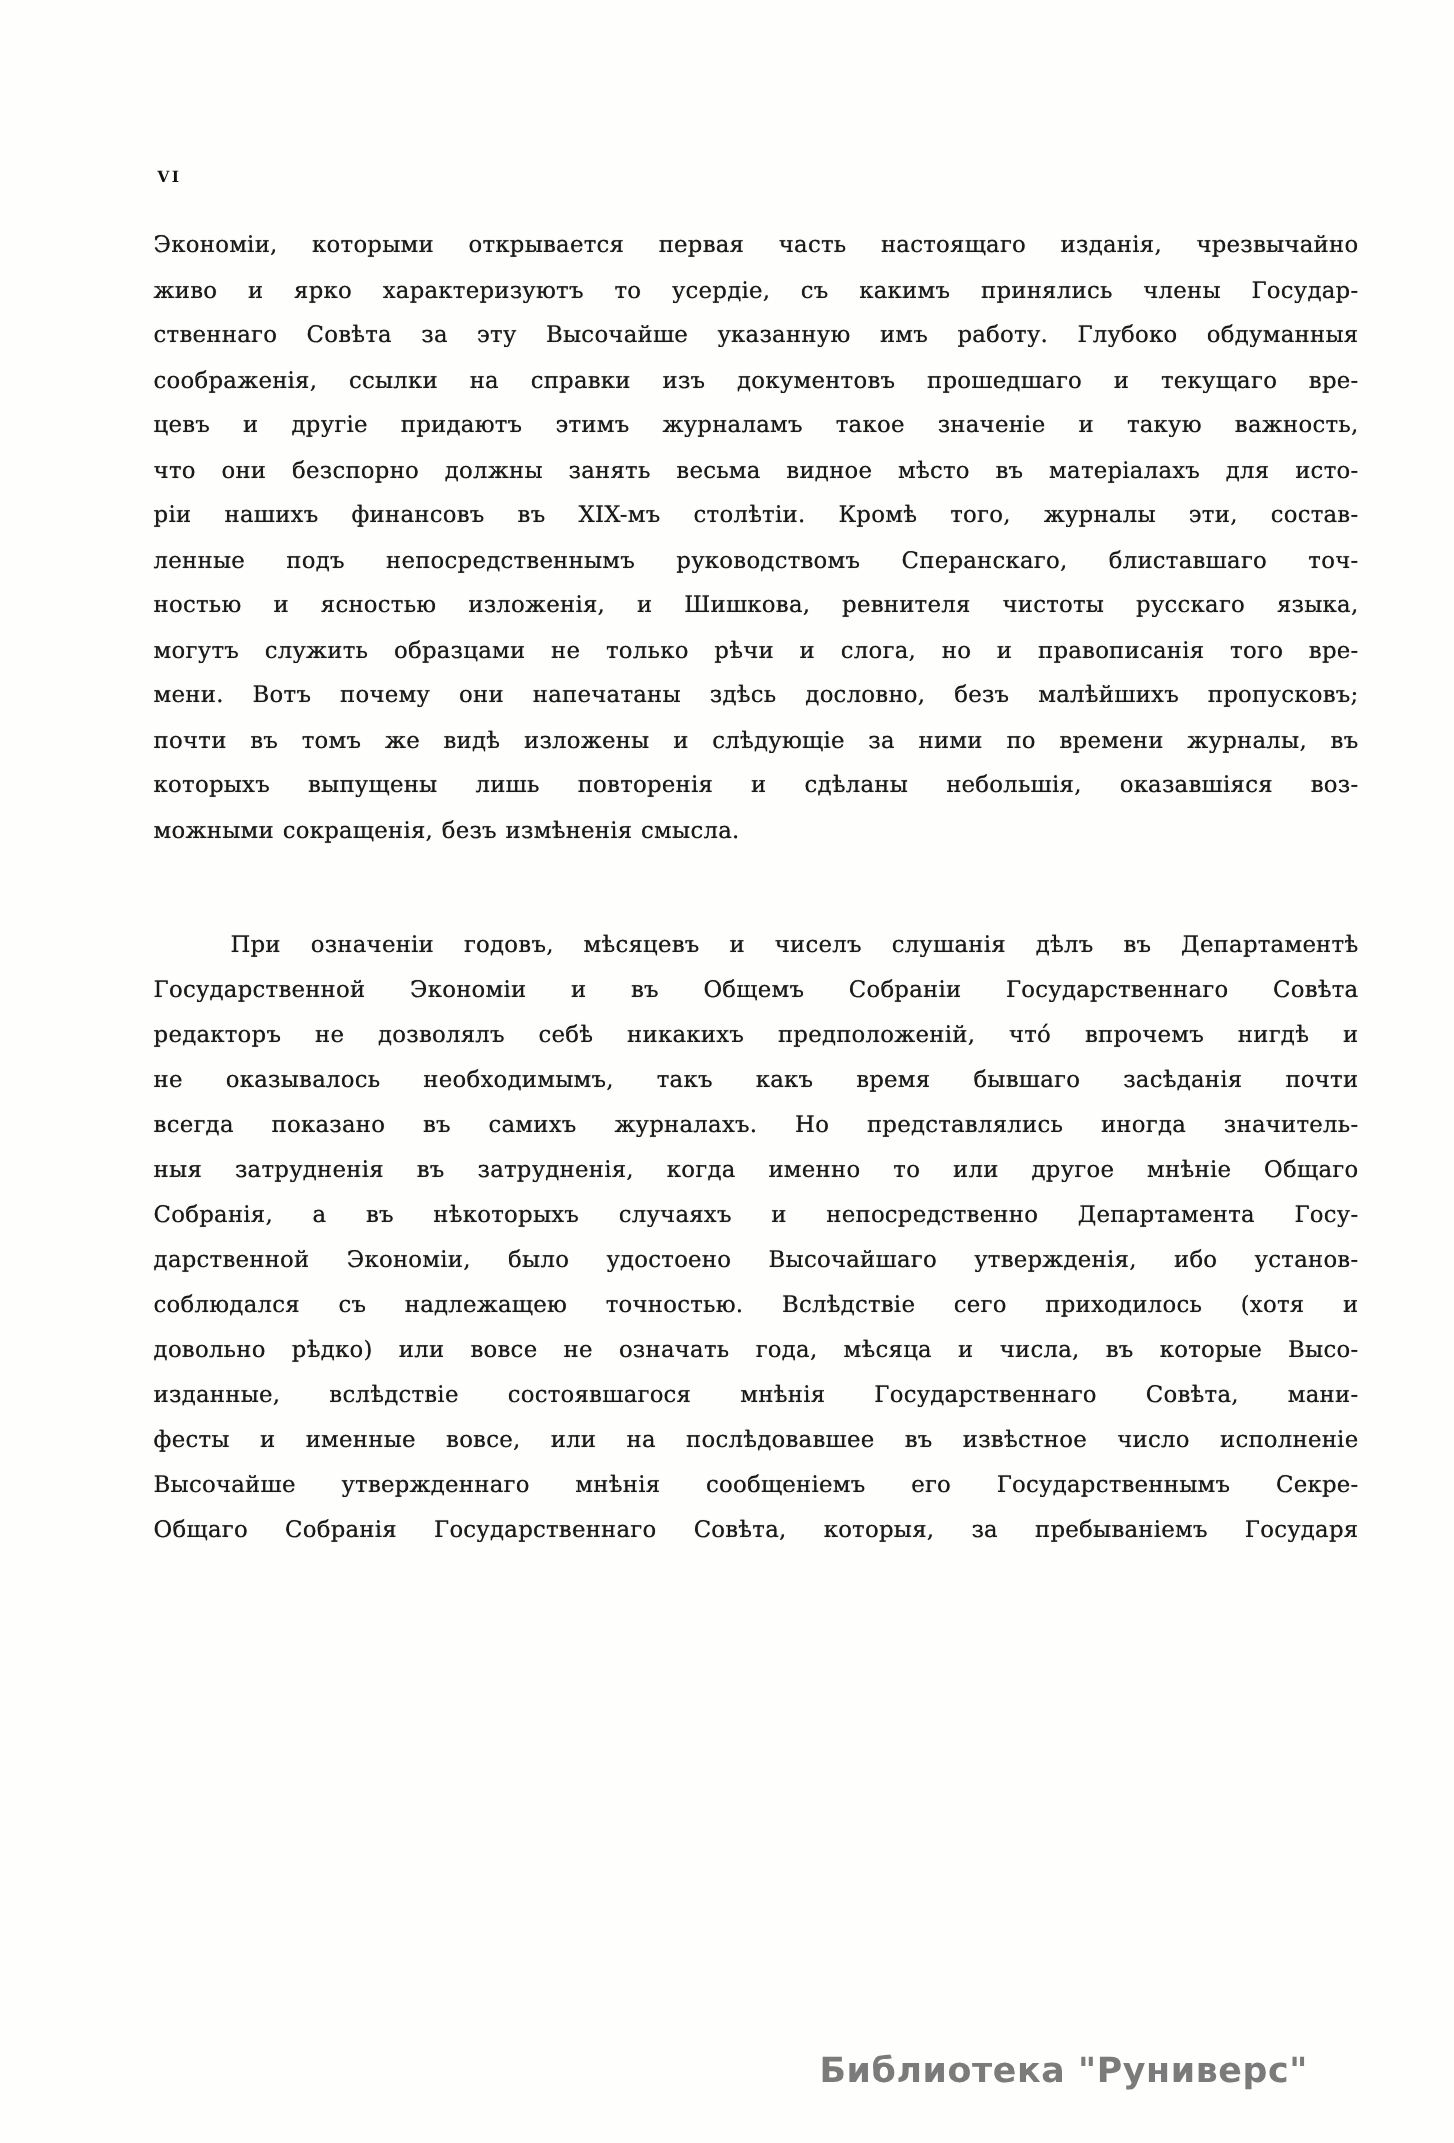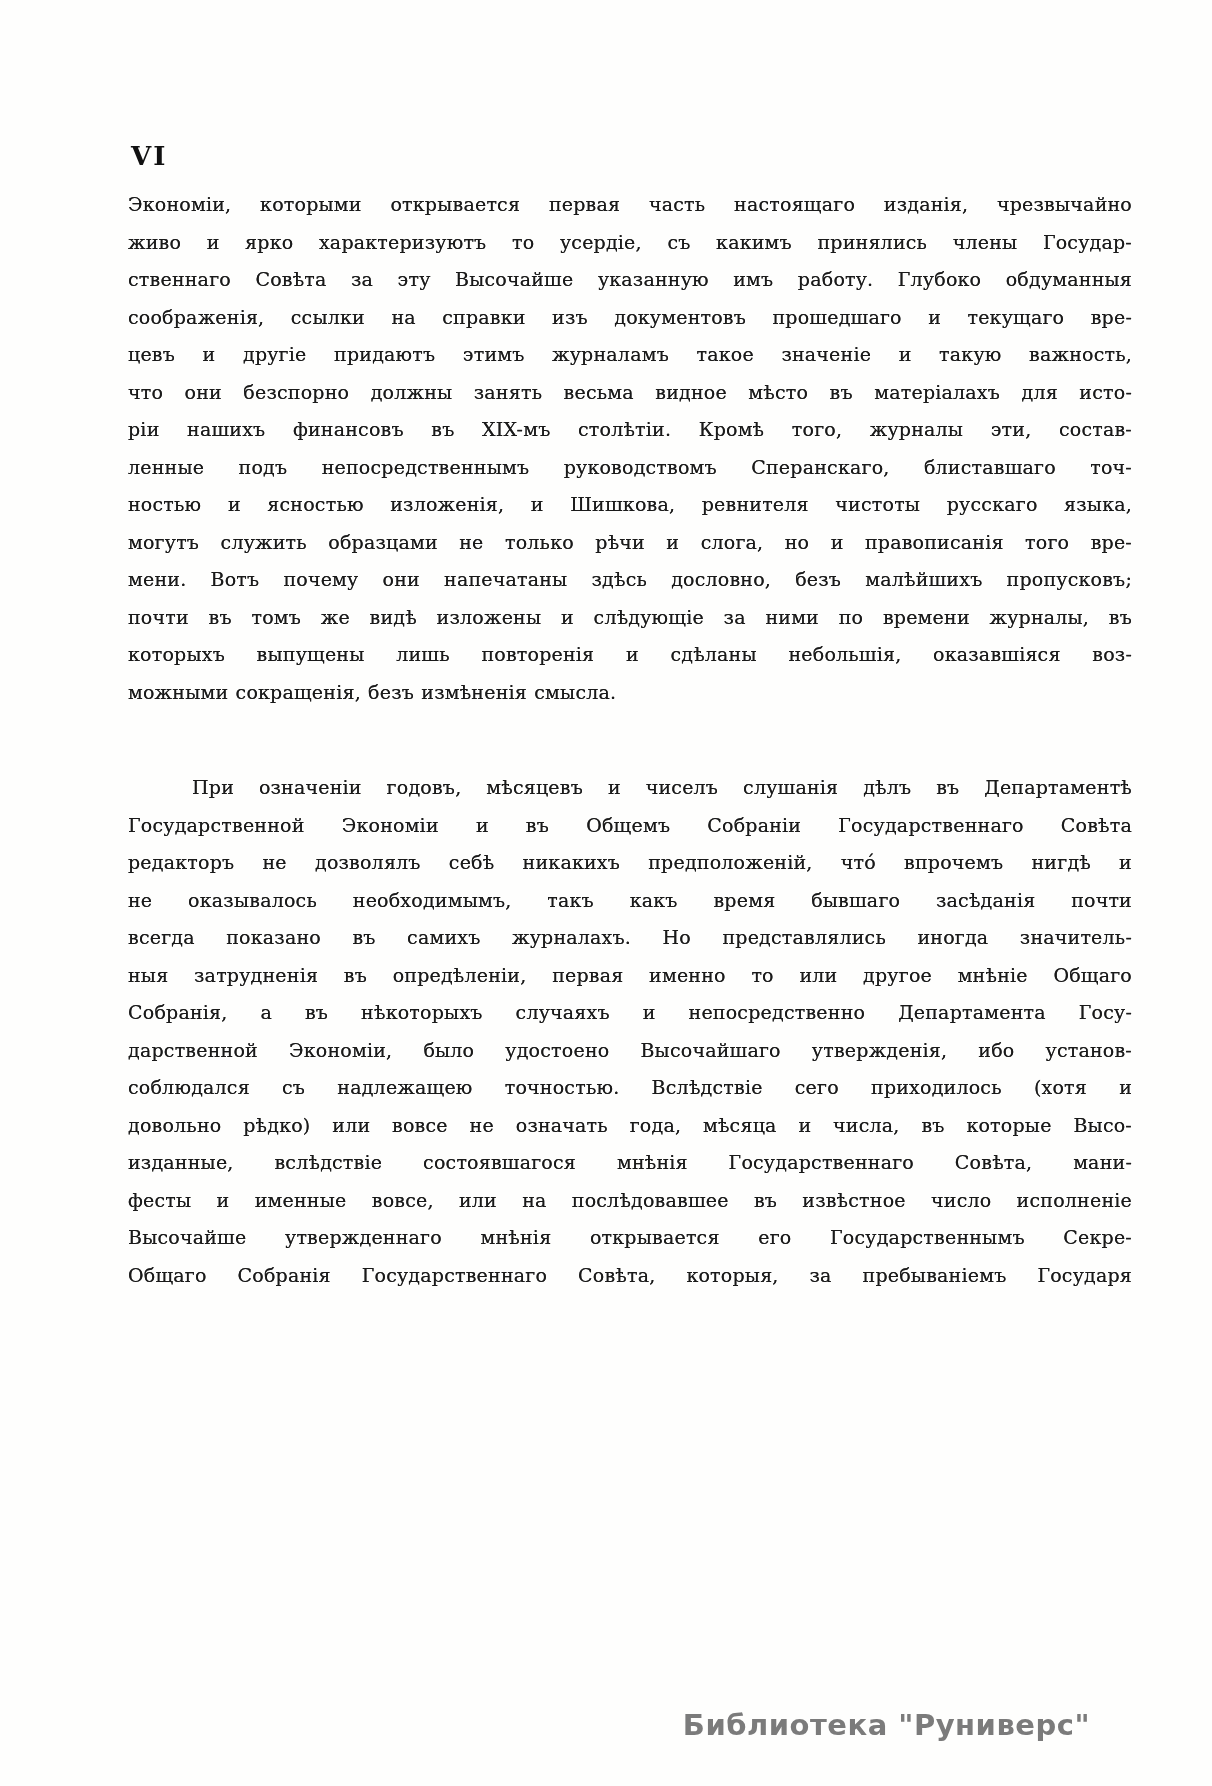--- a/index.html
+++ b/index.html
@@ -13,21 +13,21 @@
     height: 1786px;
     background: #fefefd;
     overflow: hidden;
     font-family: "DejaVu Serif", "Liberation Serif", serif;
     color: #1a1a1a;
   }
   .page-number {
     position: absolute;
     left: 131px;
     top: 141px;
-    font-size: 26px;
+    font-size: 13px;
     font-weight: bold;
     letter-spacing: 2px;
     color: #111;
   }
   .text-block {
     position: absolute;
     left: 128px;
     top: 186px;
     width: 1004px;
   }
@@ -85,26 +85,26 @@
         <div class="line">почти въ томъ же видѣ изложены и слѣдующіе за ними по времени журналы, въ</div>
         <div class="line">которыхъ выпущены лишь повторенія и сдѣланы небольшія, оказавшіяся воз-</div>
         <div class="line last">можными сокращенія, безъ измѣненія смысла.</div>
       </div>
     <div class="paragraph indented">
         <div class="line">При означеніи годовъ, мѣсяцевъ и чиселъ слушанія дѣлъ въ Департаментѣ</div>
         <div class="line">Государственной Экономіи и въ Общемъ Собраніи Государственнаго Совѣта</div>
         <div class="line">редакторъ не дозволялъ себѣ никакихъ предположеній, что́ впрочемъ нигдѣ и</div>
         <div class="line">не оказывалось необходимымъ, такъ какъ время бывшаго засѣданія почти</div>
         <div class="line">всегда показано въ самихъ журналахъ. Но представлялись иногда значитель-</div>
-        <div class="line">ныя затрудненія въ опредѣленіи, первая именно то или другое мнѣніе Общаго</div>
+        <div class="line">ныя затрудненія въ затрудненія, когда именно то или другое мнѣніе Общаго</div>
         <div class="line">Собранія, а въ нѣкоторыхъ случаяхъ и непосредственно Департамента Госу-</div>
         <div class="line">дарственной Экономіи, было удостоено Высочайшаго утвержденія, ибо установ-</div>
         <div class="line">соблюдался съ надлежащею точностью. Вслѣдствіе сего приходилось (хотя и</div>
         <div class="line">довольно рѣдко) или вовсе не означать года, мѣсяца и числа, въ которые Высо-</div>
         <div class="line">изданные, вслѣдствіе состоявшагося мнѣнія Государственнаго Совѣта, мани-</div>
         <div class="line">фесты и именные вовсе, или на послѣдовавшее въ извѣстное число исполненіе</div>
-        <div class="line">Высочайше утвержденнаго мнѣнія открывается его Государственнымъ Секре-</div>
+        <div class="line">Высочайше утвержденнаго мнѣнія сообщеніемъ его Государственнымъ Секре-</div>
         <div class="line">Общаго Собранія Государственнаго Совѣта, которыя, за пребываніемъ Государя</div>
       </div>
   </div>
 
   <div class="watermark">Библиотека "Руниверс"</div>
 </div>
 
 </body></html>

